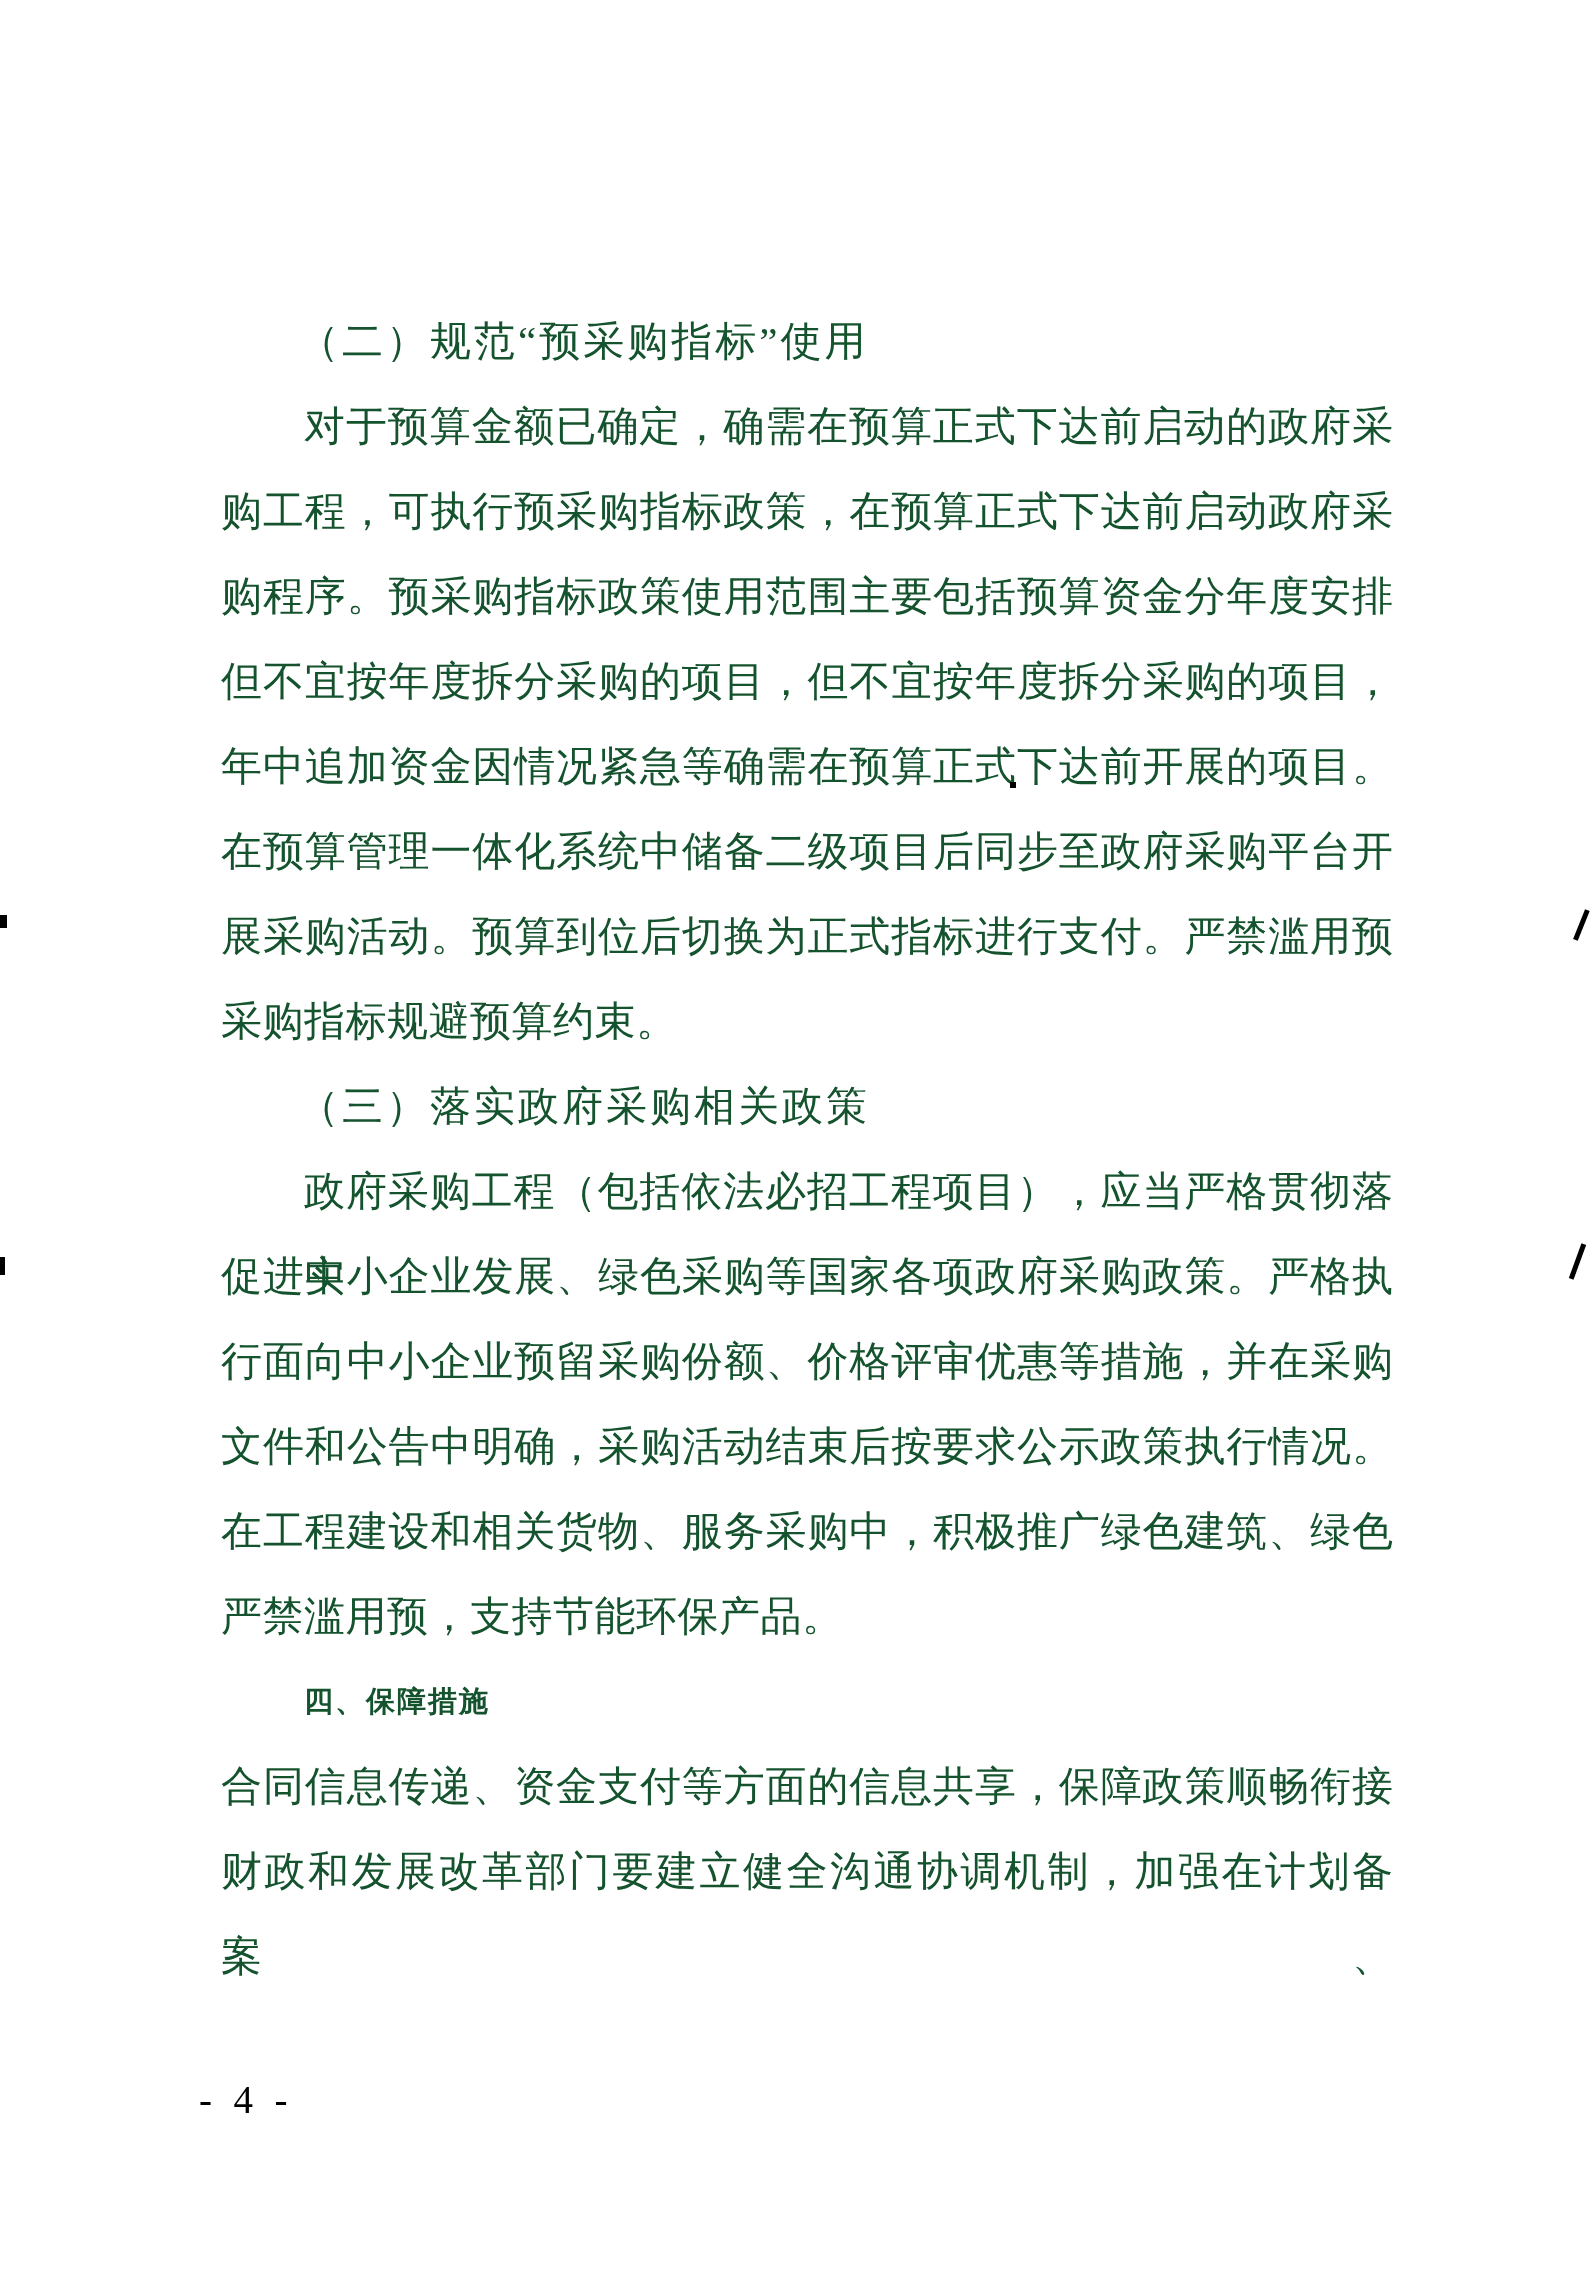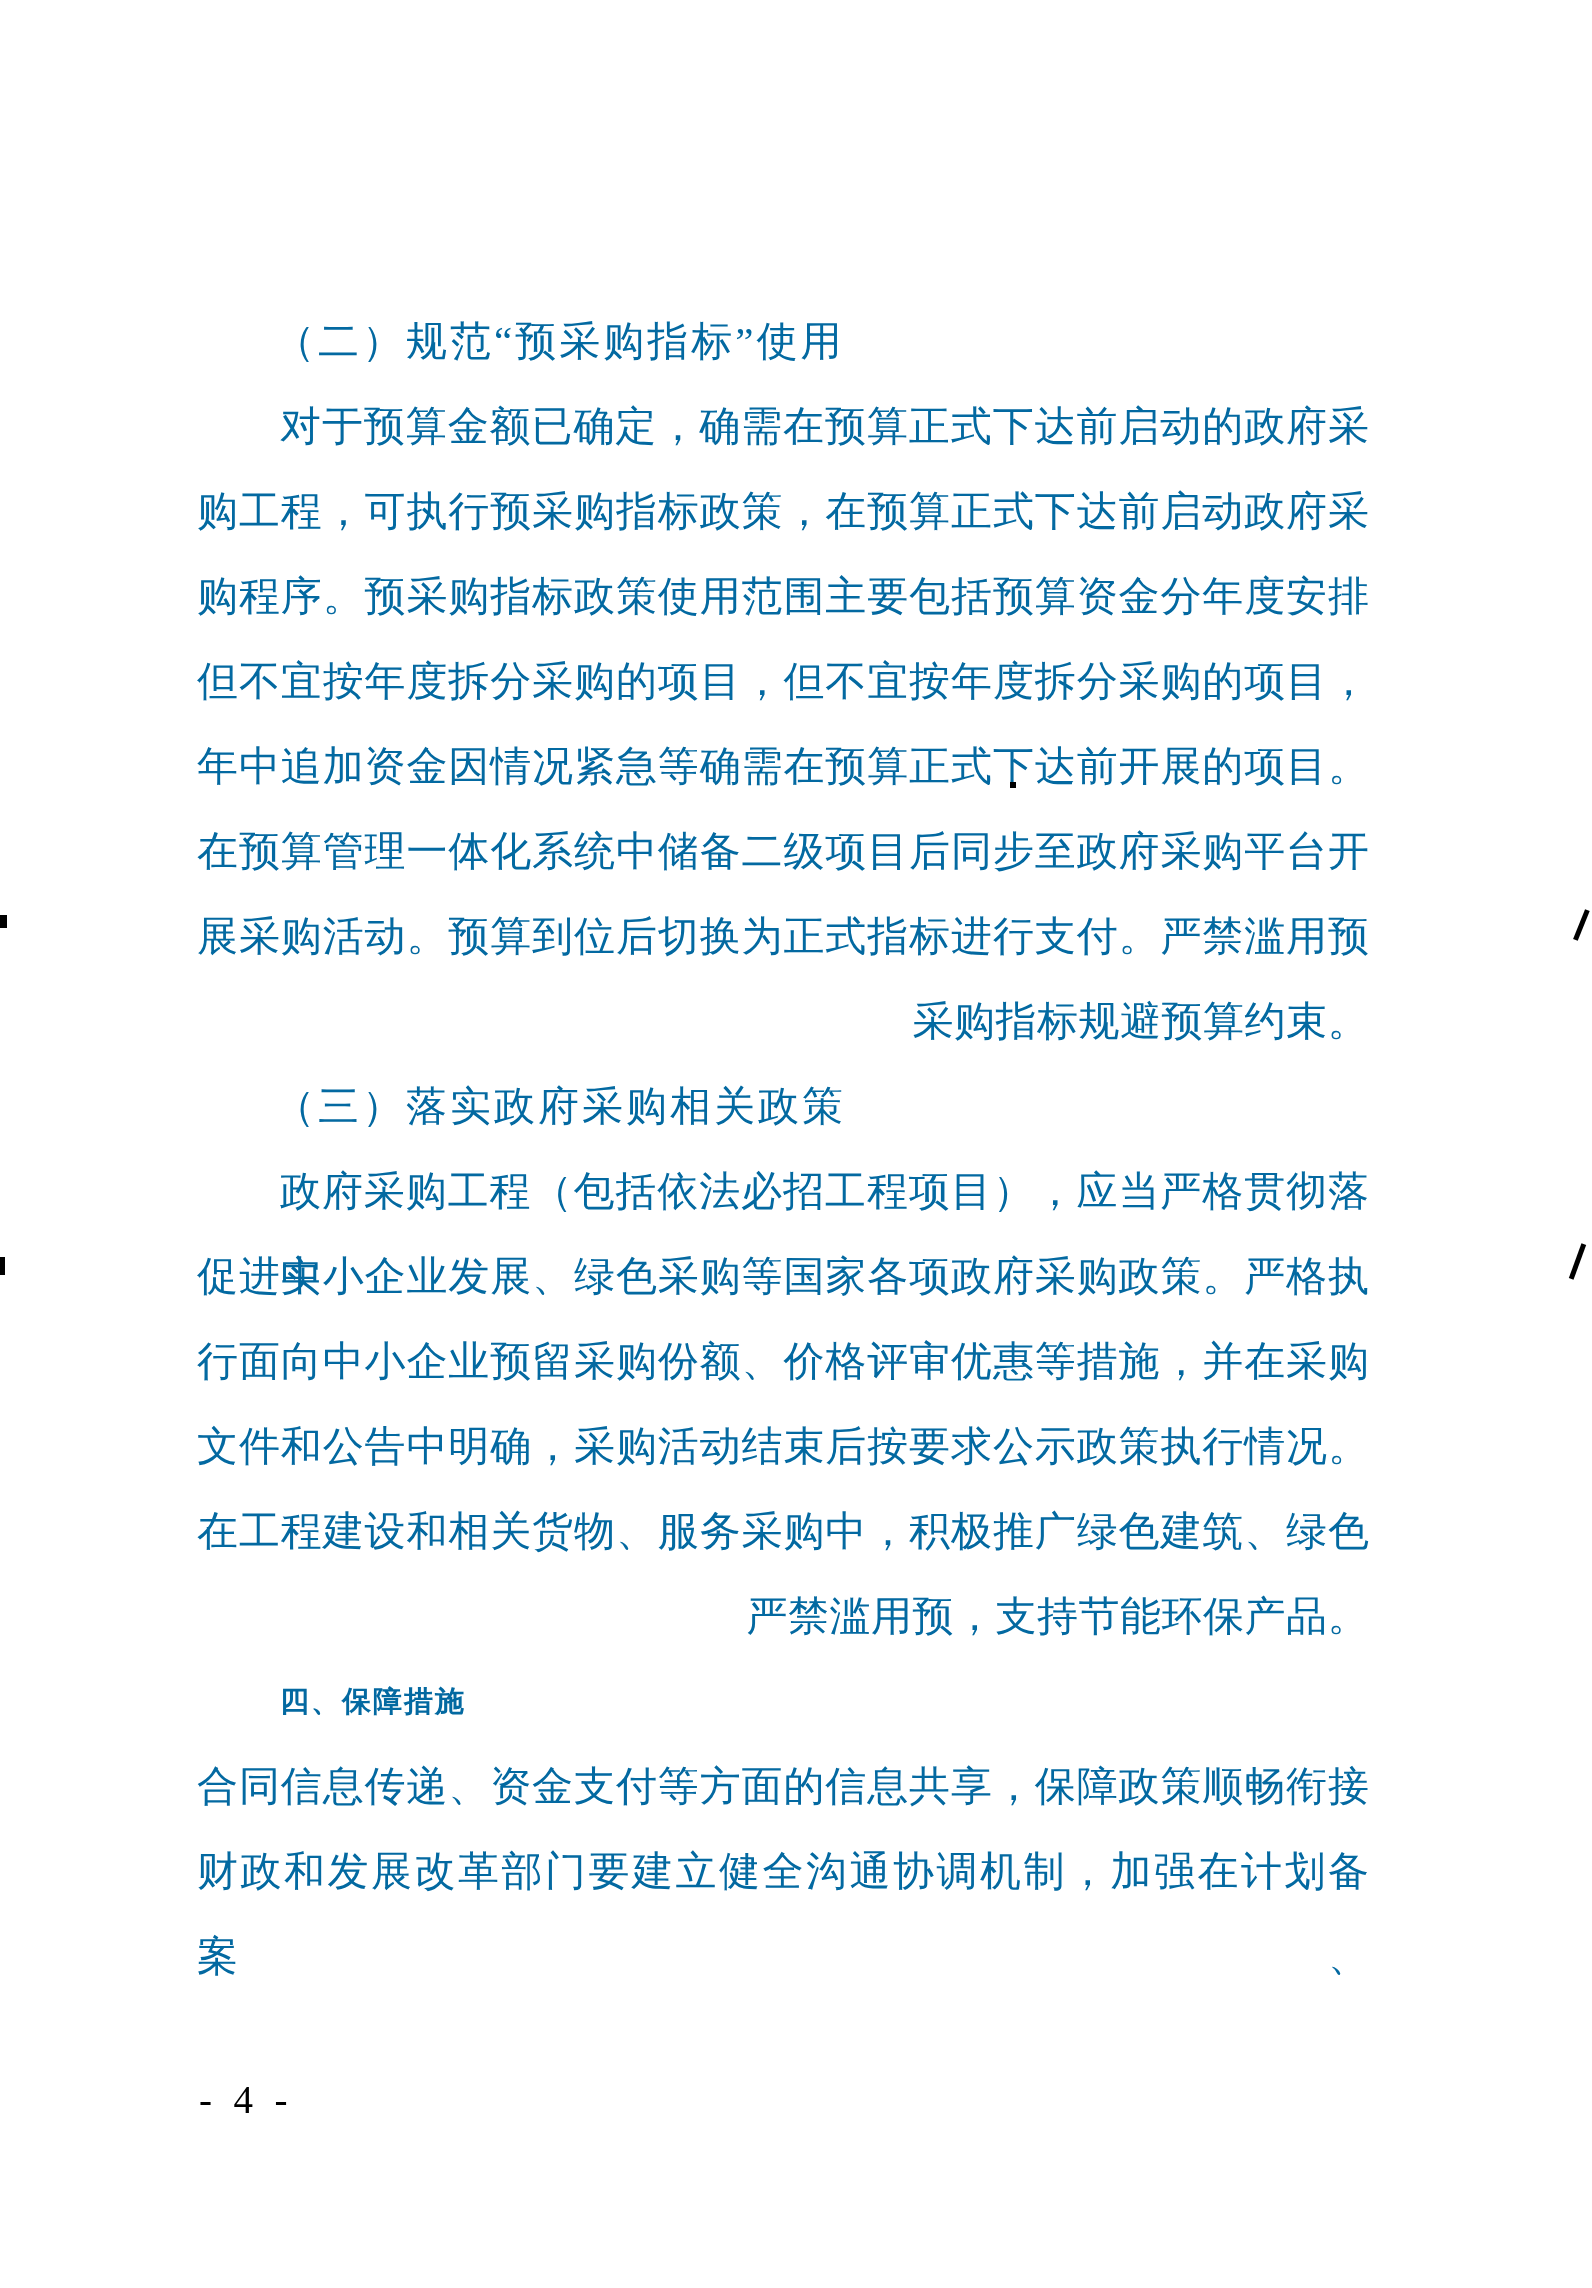--- a/index.html
+++ b/index.html
@@ -20,41 +20,41 @@
     position: absolute;
     left: 197px;
     top: 299px;
     width: 1172px;
   }
   .line {
     height: 85px;
     line-height: 85px;
     font-size: 41px;
     white-space: nowrap;
-    color: #0369a1;
+    color: #14532d;
+    margin-left: 24px;
   }
   
   .line.full {
     width: 1172px;
     white-space: normal;
     text-align: justify;
     text-align-last: justify;
   }
   
   .line.first-full {
     padding-left: 83px;
     width: 1089px;
     white-space: normal;
     text-align: justify;
     text-align-last: justify;
   }
   
   .line.end {
     letter-spacing: 0.5px;
-    text-align: right;
   }
   
   .line.heading {
     padding-left: 77px;
     letter-spacing: 3px;
   }
   
   .line.section {
     padding-left: 83px;
     font-family: "Liberation Sans", "DejaVu Sans", sans-serif;

